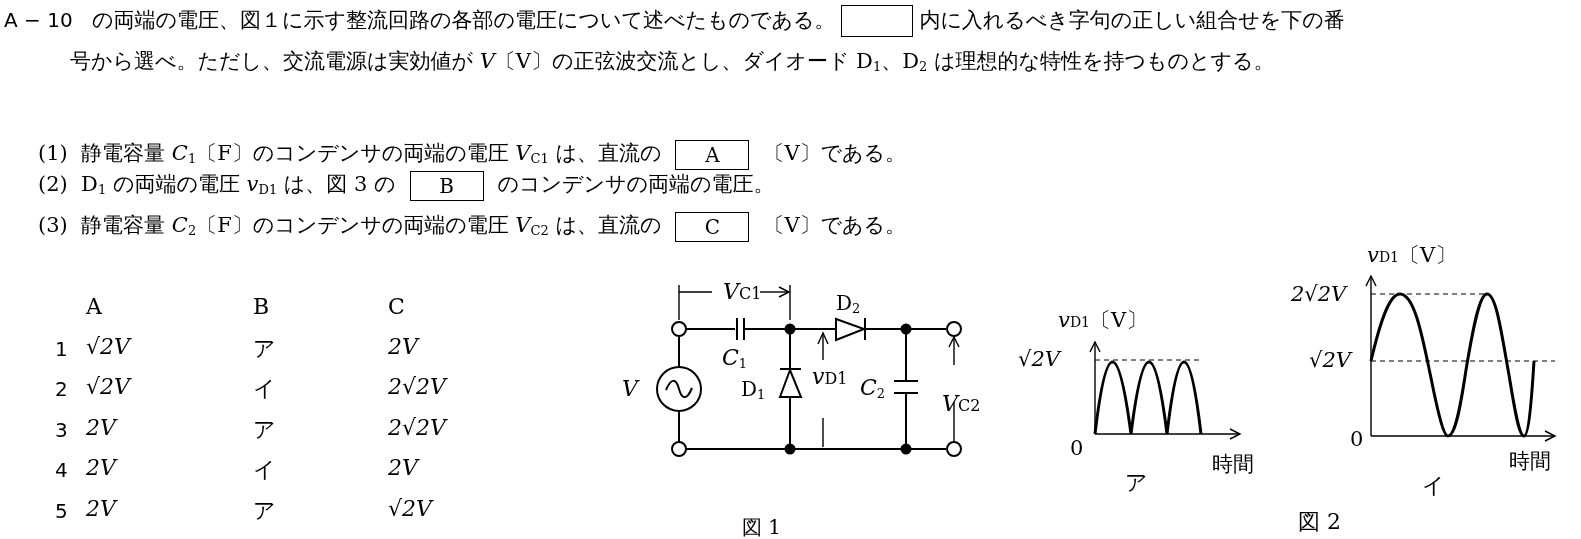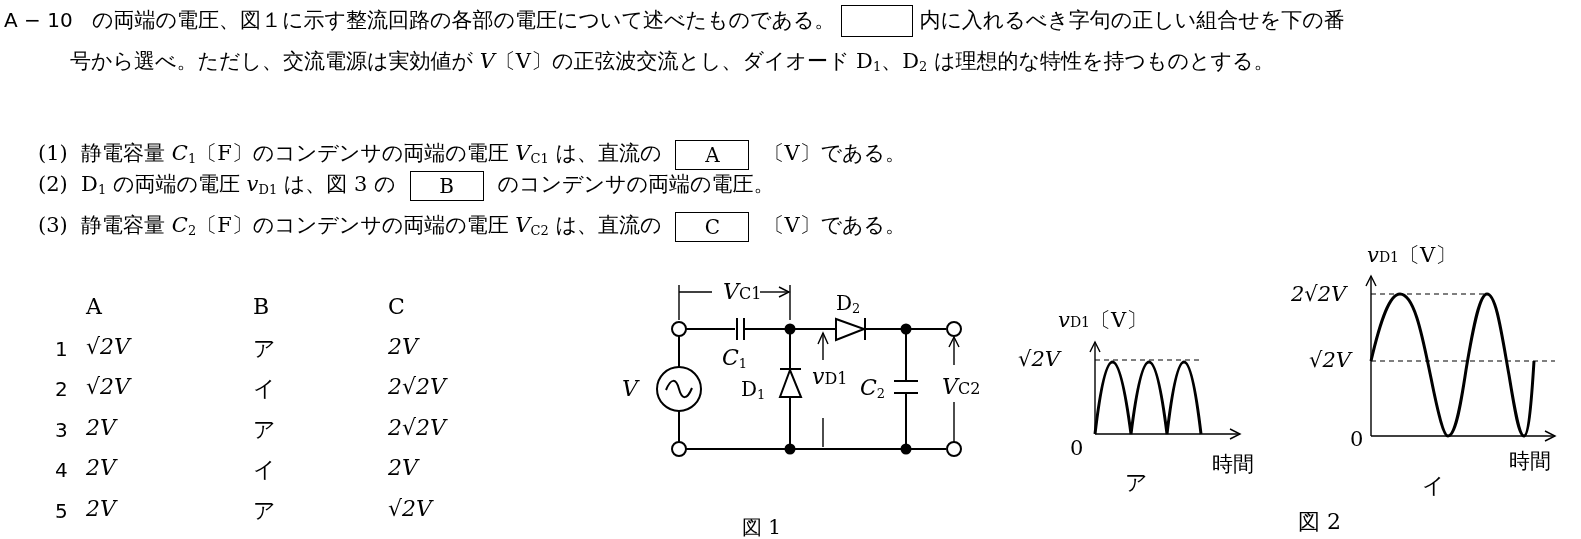--- a/index.html
+++ b/index.html
@@ -146,21 +146,21 @@
   </g>
 </svg>
 
 <div class="abs" style="left:723px;top:279px;font-size:22px;"><span class="it">V</span><span style="font-size:16px;">C1</span></div>
 <div class="abs" style="left:836px;top:283px;font-size:20px;margin-top:8px;"><span>D</span><sub>2</sub></div>
 <div class="abs" style="left:722px;top:345px;font-size:22px;"><span class="it">C</span><sub>1</sub></div>
 <div class="abs" style="left:622px;top:376px;font-size:22px;"><span class="it">V</span></div>
 <div class="abs" style="left:741px;top:377px;font-size:20px;"><span>D</span><sub>1</sub></div>
 <div class="abs" style="left:812px;top:364px;font-size:22px;text-align:center;"><span class="it">v</span><span style="font-size:16px;">D1</span></div>
 <div class="abs" style="left:860px;top:375px;font-size:22px;"><span class="it">C</span><sub>2</sub></div>
-<div class="abs" style="left:942px;top:374px;font-size:22px;"><span class="it">V</span><span style="font-size:16px;">C2</span></div>
+<div class="abs" style="left:942px;top:391px;font-size:22px;"><span class="it">V</span><span style="font-size:16px;">C2</span></div>
 <div class="abs" style="left:742px;top:514px;font-size:20px;">図 1</div>
 
 <div class="abs" style="left:1058px;top:306px;font-size:21px;"><span class="it">v</span><span style="font-size:14px;">D1</span><span>〔V〕</span></div>
 <div class="abs it" style="left:1018px;top:347px;font-size:21px;">√2V</div>
 <div class="abs" style="left:1070px;top:436px;font-size:21px;">0</div>
 <div class="abs" style="left:1212px;top:450px;font-size:21px;">時間</div>
 <div class="abs" style="left:1125px;top:468px;font-size:22px;">ア</div>
 
 <div class="abs" style="left:1367px;top:241px;font-size:21px;"><span class="it">v</span><span style="font-size:14px;">D1</span><span>〔V〕</span></div>
 <div class="abs it" style="left:1291px;top:282px;font-size:21px;">2√2V</div>

